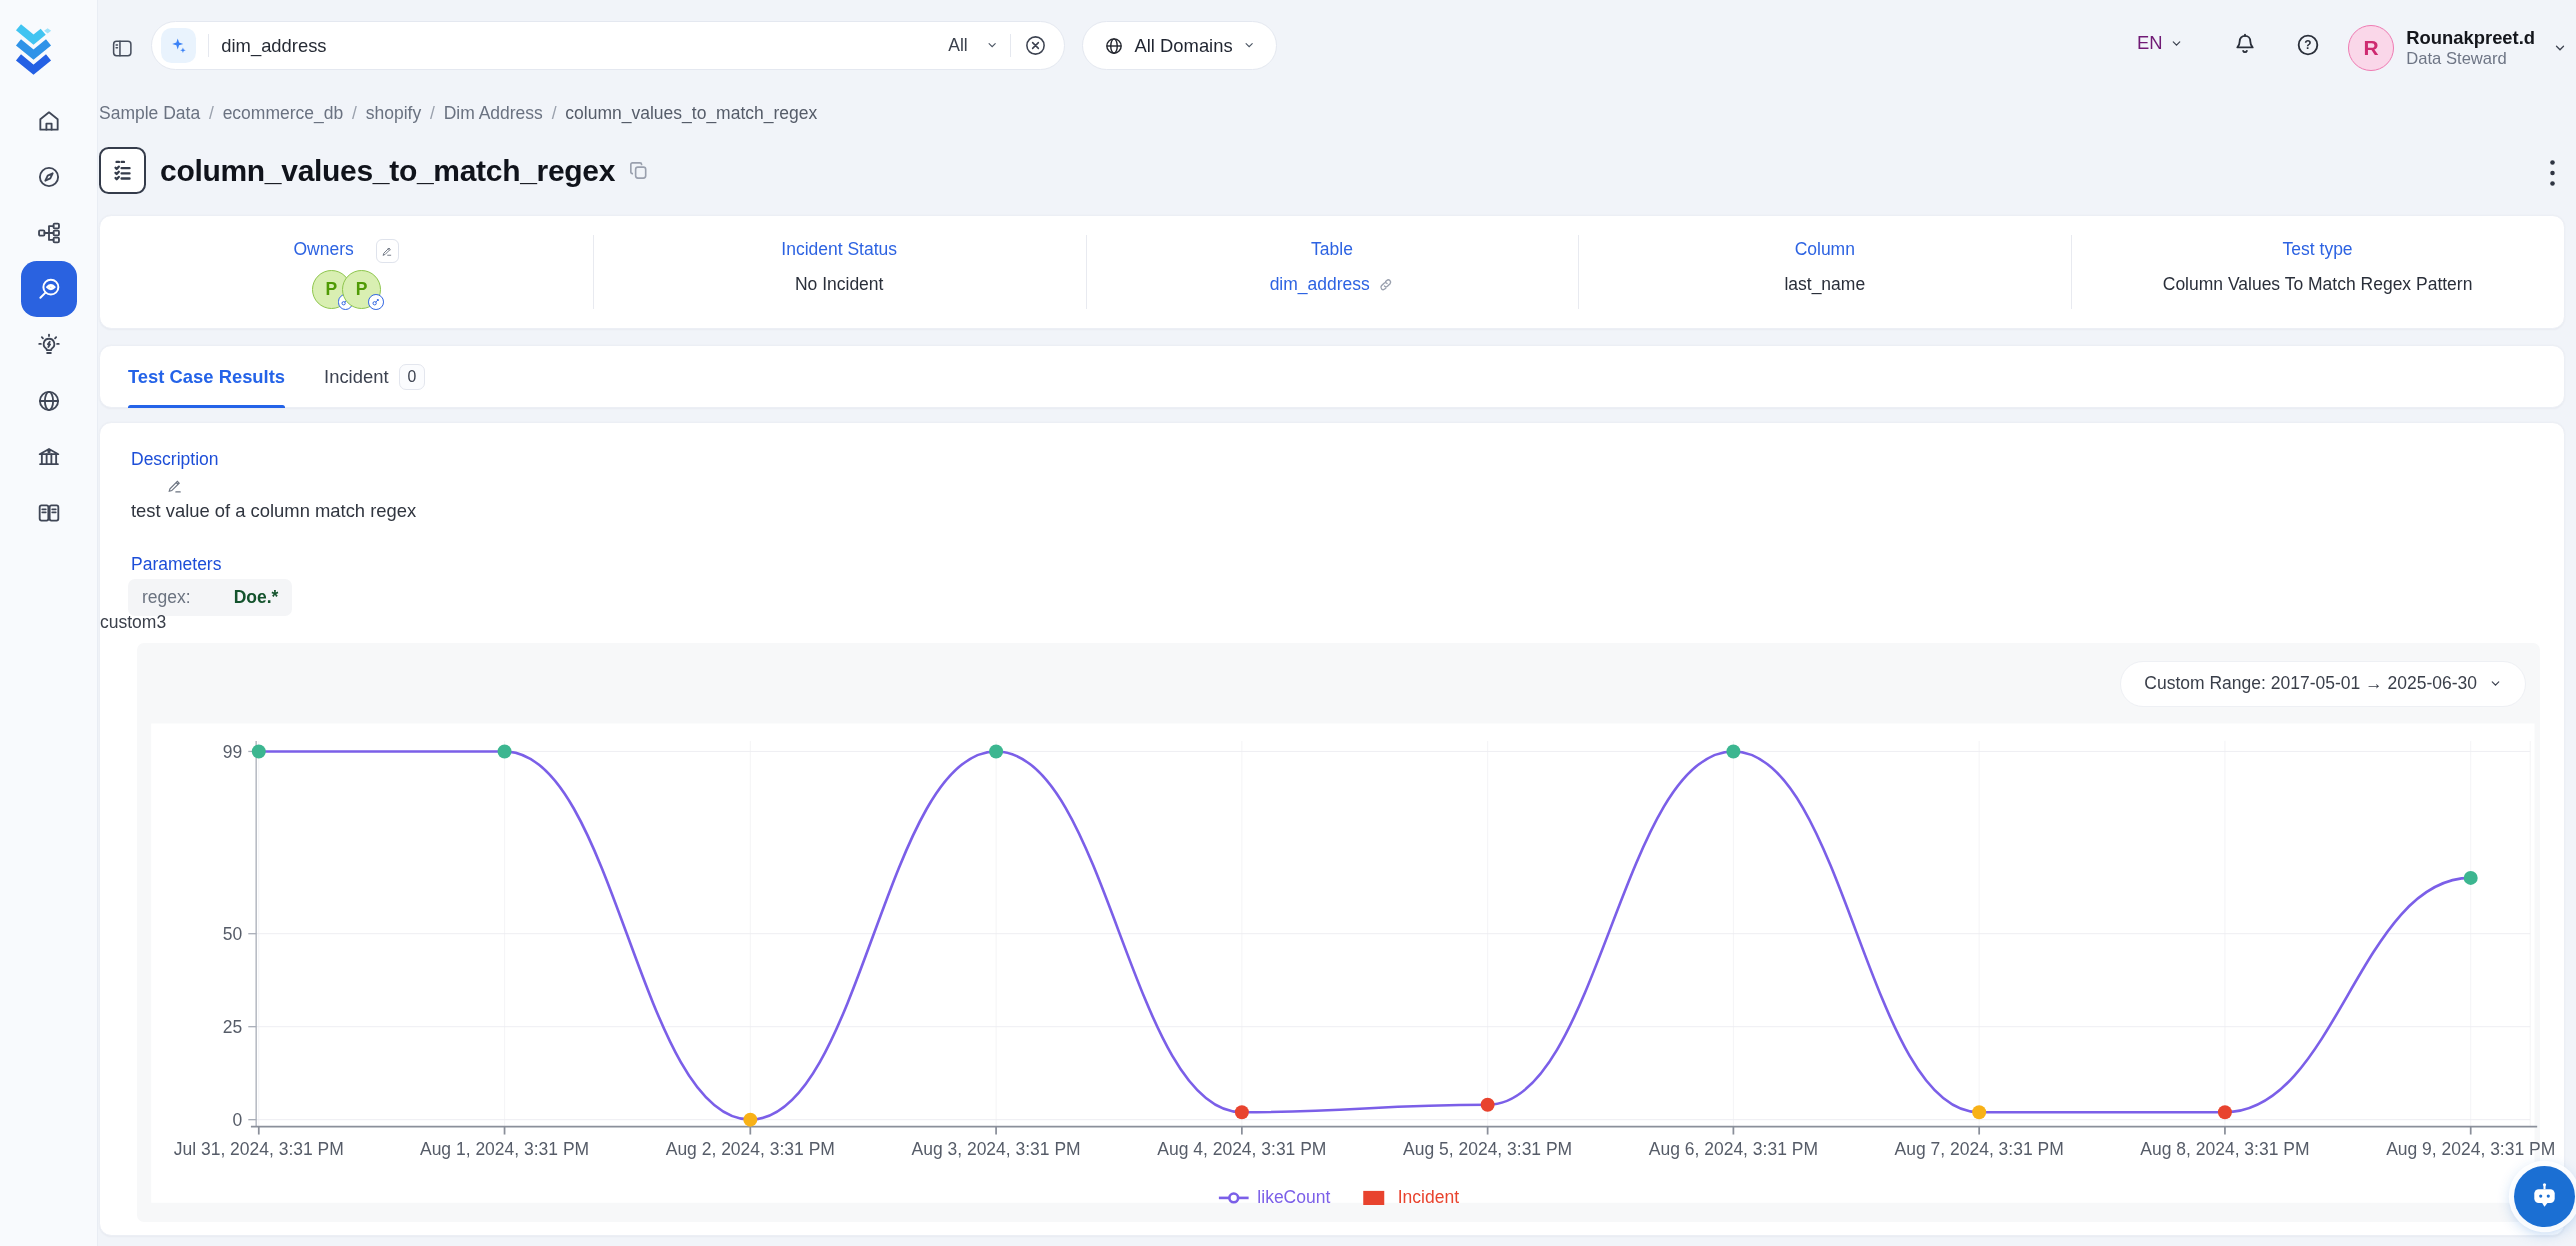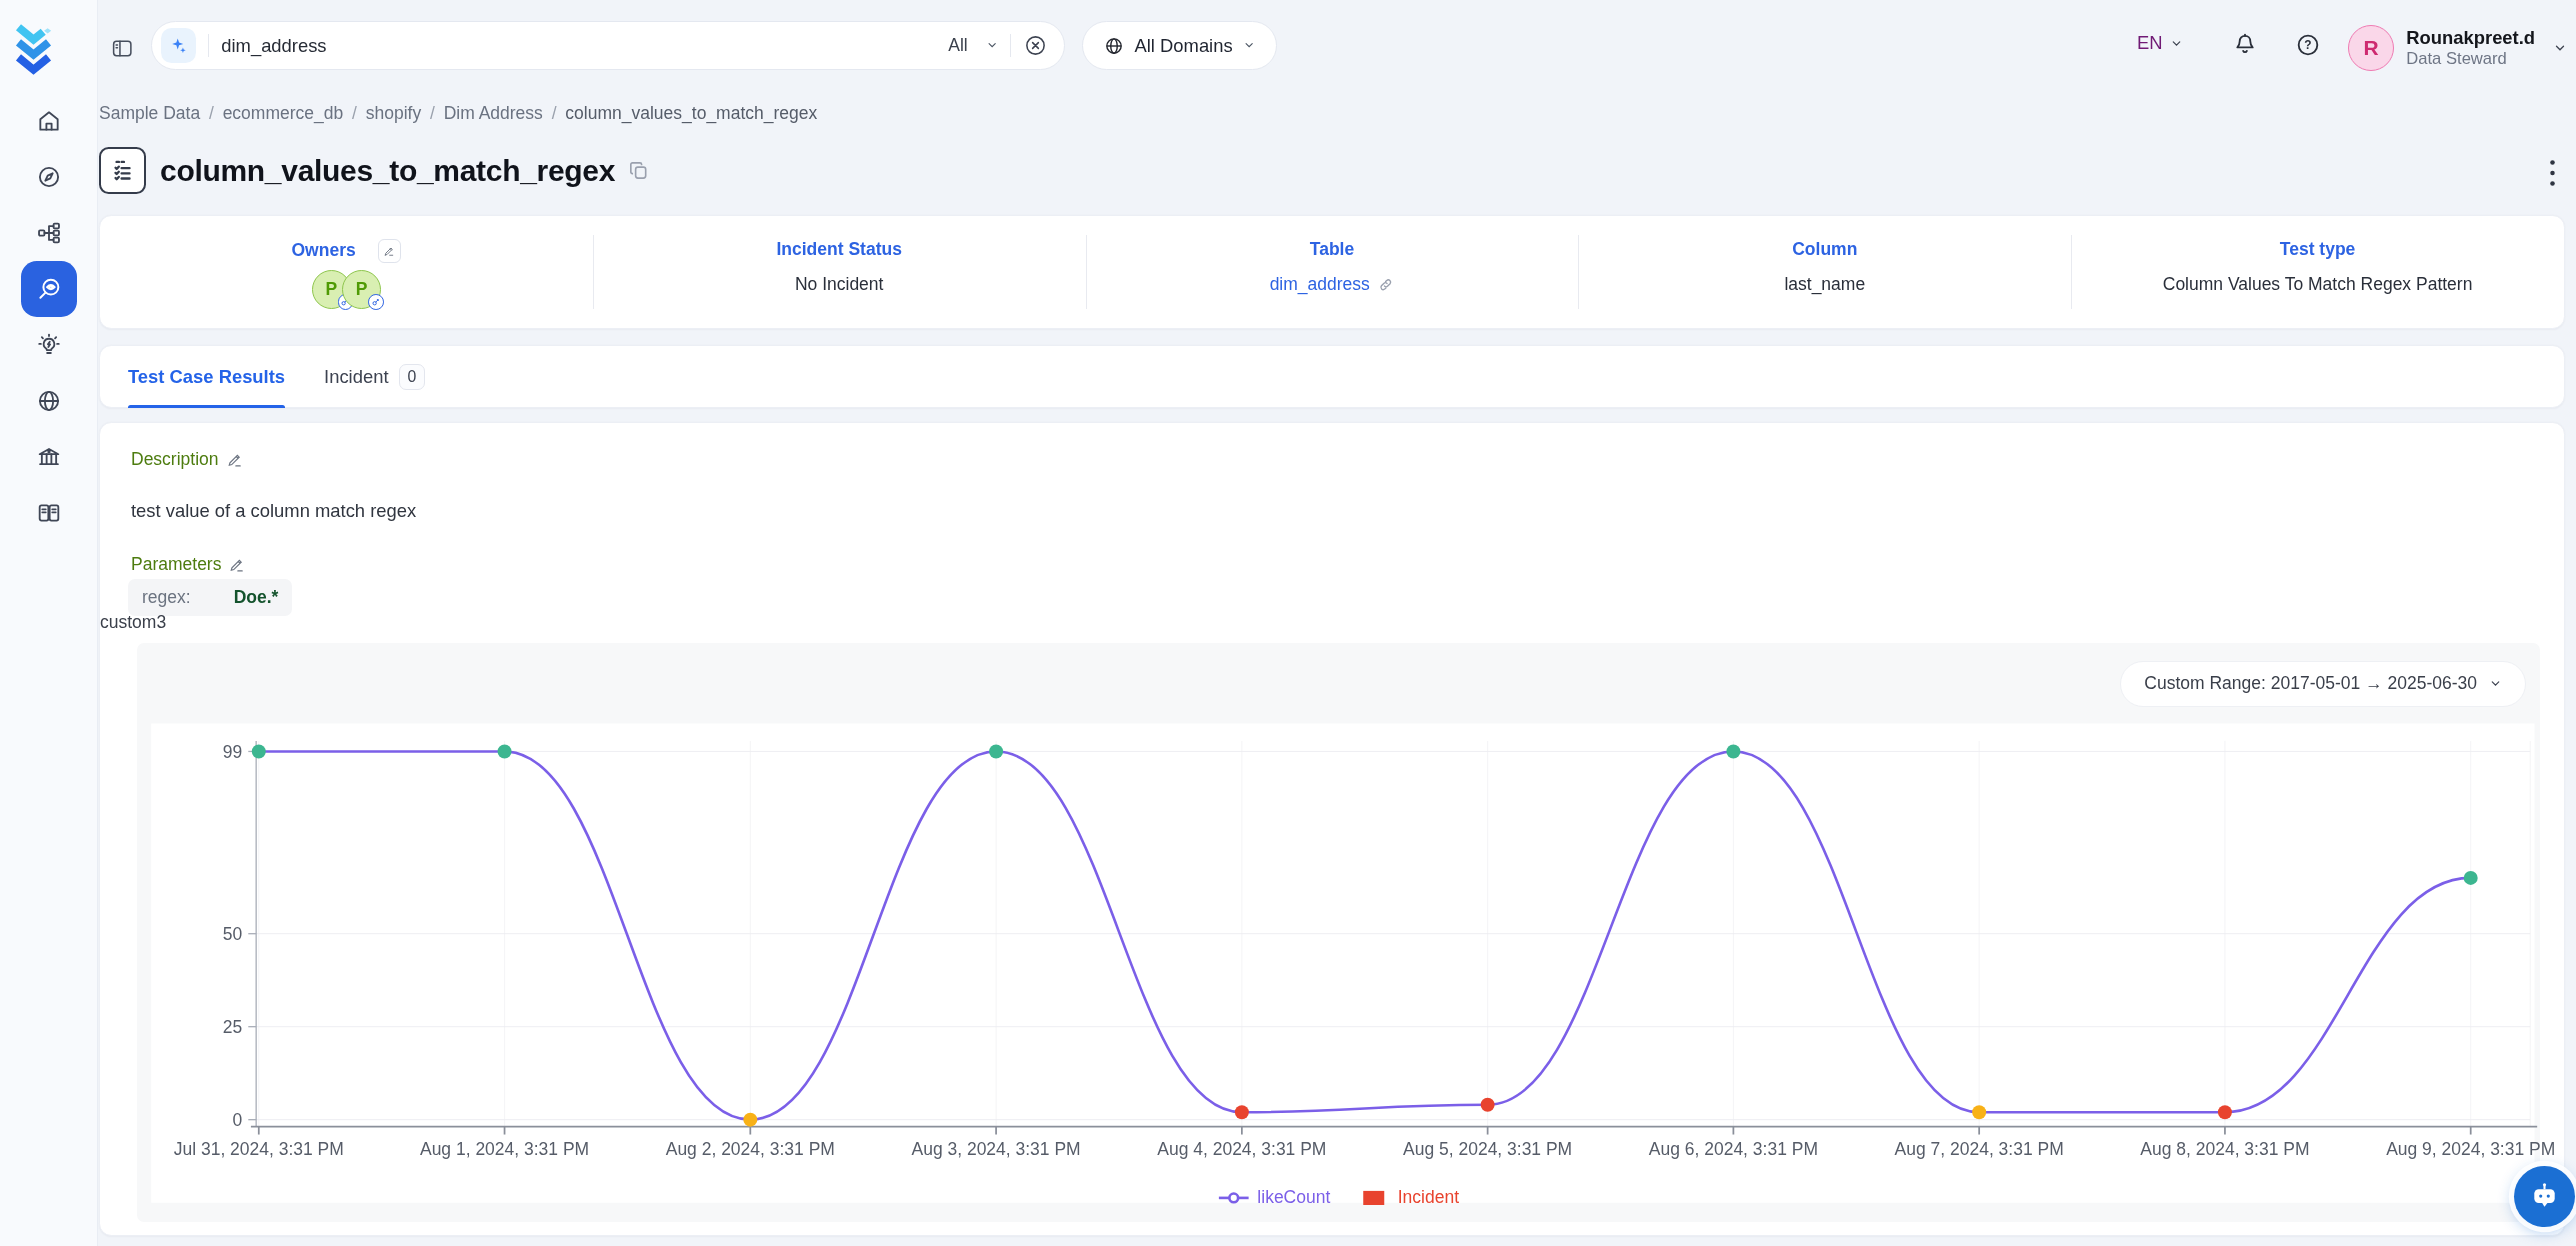--- a/index.html
+++ b/index.html
@@ -61,41 +61,41 @@
   h1.title { font-size:30px; font-weight:700; color:#10131b; margin-left:14px; letter-spacing:-0.3px; }
   .copy-btn { background:none; border:none; cursor:pointer; margin-left:12.3px; display:flex; }
   .kebab { position:absolute; right:3.5px; top:8.8px; background:none; border:none; cursor:pointer; padding:5.3px; }
 
   
   .card { position:absolute; left:99px; width:2466px; background:#fff; border:0.9px solid #eceff5;
           border-radius:12.3px; box-shadow:0 0.9px 1.8px rgba(16,24,40,.04); }
   .summary { top:215px; height:114px; display:flex; }
   .sum-cell { flex:1; display:flex; flex-direction:column; align-items:center; padding-top:23px; position:relative; }
   .sum-cell + .sum-cell::before { content:""; position:absolute; left:0; top:19px; bottom:19px; width:0.9px; background:#e8eaf0; }
-  .sum-label { display:flex; align-items:center; gap:22px; font-size:17.5px; font-weight:700; color:#2d63e2; }
+  .sum-label { display:flex; align-items:flex-start; gap:22px; font-size:17.5px; font-weight:400; color:#2d63e2; }
   .edit-box { width:23.6px; height:23.6px; border:0.9px solid #dfe3ec; border-radius:6.1px; background:#fff; display:flex;
               align-items:center; justify-content:center; cursor:pointer; }
   .sum-value { margin-top:14px; font-size:17.5px; color:#2a2f3a; display:flex; align-items:center; gap:7px; }
   .sum-value.link { color:#2d63e2; font-weight:500; cursor:pointer; }
   .owner-avatars { margin-top:7px; display:flex; }
   .own-av { position:relative; width:39px; height:39px; border-radius:50%; background:#d9efb2; border:1.8px solid #8ec64d;
             display:flex; align-items:center; justify-content:center; font-size:17.5px; font-weight:700; color:#4f9b04; cursor:pointer; }
   .own-av + .own-av { margin-left:-8.8px; }
   .own-badge { position:absolute; right:-3.5px; bottom:-2.6px; width:15.8px; height:15.8px; border-radius:50%;
                background:#fff; border:1.3px solid #2d63e2; display:flex; align-items:center; justify-content:center; }
 
   .tabsbar { top:345px; height:63px; display:flex; align-items:center; padding:0 28px; gap:39px; }
   .tab { position:relative; height:63px; display:flex; align-items:center; gap:10.5px; cursor:pointer; font-size:18.4px; color:#3c4250; }
   .tab.active { color:#2463e8; font-weight:700; }
   .tab.active::after { content:""; position:absolute; left:0; right:0; bottom:0; height:3.5px; background:#2463e8; border-radius:2.6px 2.6px 0 0; }
   .tab-badge { min-width:26px; height:26px; padding:0 7px; border:0.9px solid #e3e6ee; background:#fbfcfe; border-radius:7px;
                font-size:15.8px; color:#3c4250; display:flex; align-items:center; justify-content:center; }
 
   .main { top:422px; height:814px; }
-  .sec-label { position:absolute; left:31px; display:flex; align-items:center; gap:7px; font-size:17.5px; color:#4d7c0f; }
+  .sec-label { position:absolute; left:31px; display:flex; align-items:center; gap:7px; font-size:17.5px; color:#1d4ed8;flex-direction:column; }
   .sec-label svg { stroke:#6b7380; fill:none; stroke-width:1.6; stroke-linecap:round; }
   .lbl-desc { top:26px; }
   .desc-text { position:absolute; left:31px; top:77px; font-size:18.4px; color:#30353f; }
   .lbl-params { top:131px; }
   .param-chip { position:absolute; left:28px; top:156px; background:#f4f5f7; border-radius:7px; padding:7.9px 14px;
                 font-size:17.5px; display:flex; gap:7px; }
   .param-key { color:#6b7380; }
   .param-val { color:#14532d; font-weight:700;padding-left:36px; }
   .chart-title { position:absolute; left:0; top:189px; width:100%; font-size:17.5px; color:#3a3f4a; }
 

